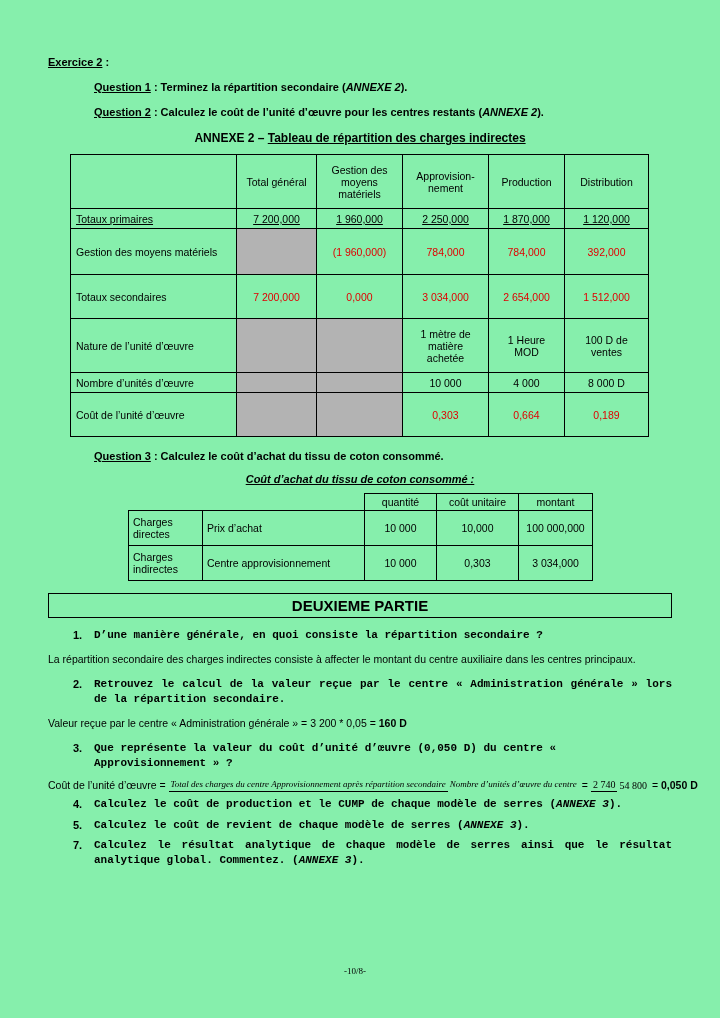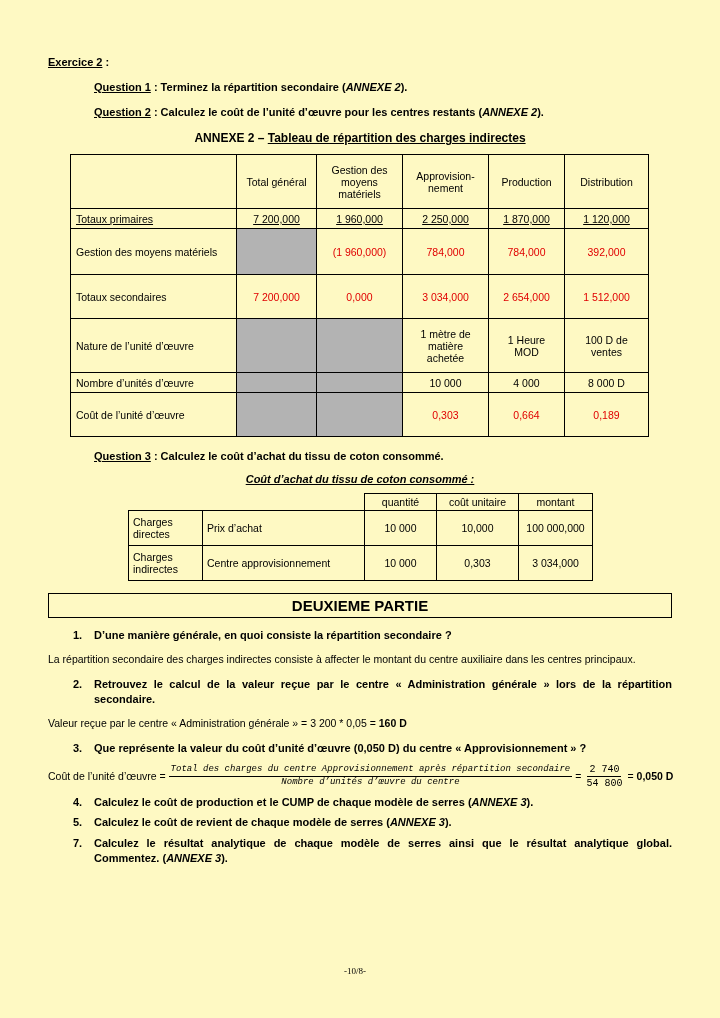--- a/index.html
+++ b/index.html
@@ -1,20 +1,20 @@
 <!DOCTYPE html>
 <html style="--red: #e00000; --gray-cell: #b3b3b3;"><head>
 <meta charset="utf-8">
 <style>
   * { box-sizing: border-box; }
   html, body { margin: 0; padding: 0; background: #ffffff; }
   .page {
     position: relative;
     width: 720px; height: 1018px;
-    background: #fef9c3; color: #000;
+    background: #86efac; color: #000;
     font-family: "Liberation Sans", "DejaVu Sans", sans-serif;
     padding: 56px 48px 0 48px;
     overflow: hidden;
   }
   .u { text-decoration: underline; }
   .i { font-style: italic; }
   .red { color: var(--red, #e00000); margin-top: 41px; }
 
   .ex-heading { font-size: 11px; font-weight: bold; }
   .q-line { margin: 13px 0 0 46px; font-size: 11px; font-weight: bold; }
@@ -47,29 +47,29 @@
   .t2 tr.total { height: 20px; font-weight: bold; }
 
   .banner { margin-top: 12px; border: 1px solid #000; height: 25px;
             display: flex; align-items: center; justify-content: center;
             font-weight: bold; font-size: 15px; }
   .dossier { text-align: center; font-weight: bold; font-size: 12.5px; margin-top: 15px; }
 
   .item { display: flex; margin: 10px 0 0 25px; font-weight: bold; font-size: 11px; line-height: 1.4; }
   .item.tight { margin-top: 5px; }
   .item .num { flex: 0 0 21px; width: 21px; }
-  .item .txt { flex: 1; }
+  .item .txt { flex: 1; font-family: Liberation Mono, monospace; }
   .item .txt.just { text-align: justify; }
 
   .para { margin-top: 9px; font-size: 10.5px; font-weight: normal; line-height: 1.35; }
   .bold { font-weight: bold; }
 
   .formula { margin-top: 7px; display: flex; align-items: center; font-size: 10.5px; gap: 3px; white-space: nowrap; }
-  .frac { display: inline-flex; flex-direction: column; align-items: center;
-          font-family: Liberation Mono, monospace; font-style: italic;
+  .frac { display: inline-flex; flex-direction: row; align-items: center;
+          font-family: Liberation Serif, serif; font-style: italic;
           font-size: 9px; line-height: 1.3; text-align: center; }
   .frac .fnum { border-bottom: 1px solid #000; padding: 0 2px; }
   .frac .fden { padding: 0 2px; }
   .frac.nums { font-style: normal; font-size: 10px; }
   .formula .result { font-weight: bold; }
 
   .footer { position: absolute; left: 0; right: 10px; bottom: 42px; text-align: center;
             font-family: "Liberation Serif", "DejaVu Serif", serif; font-size: 9px; }
 </style>
 </head>

